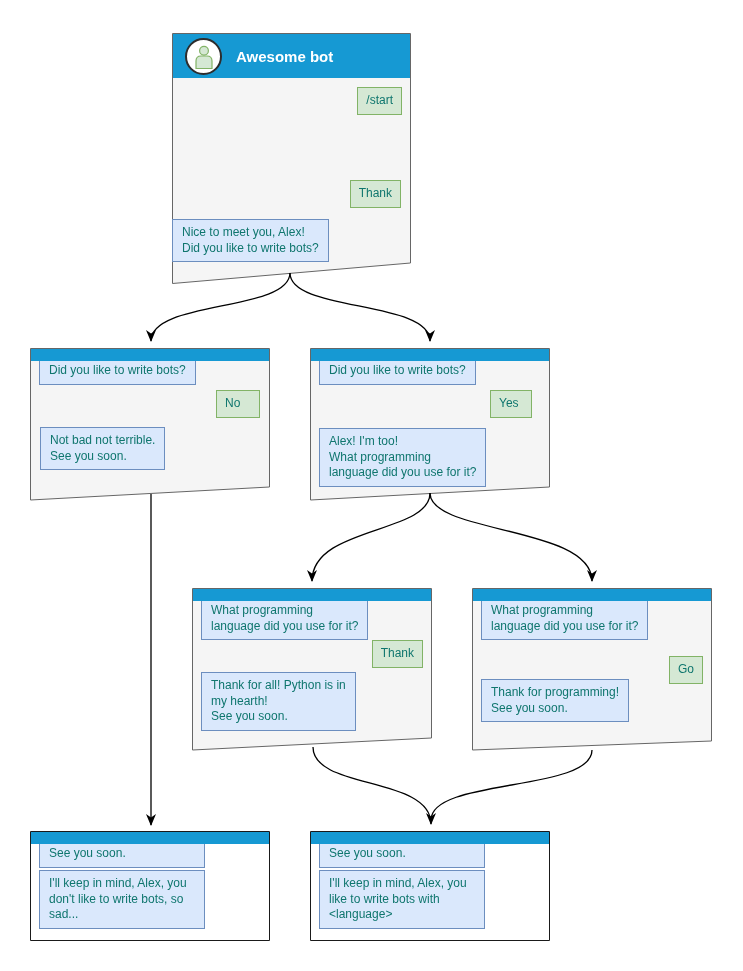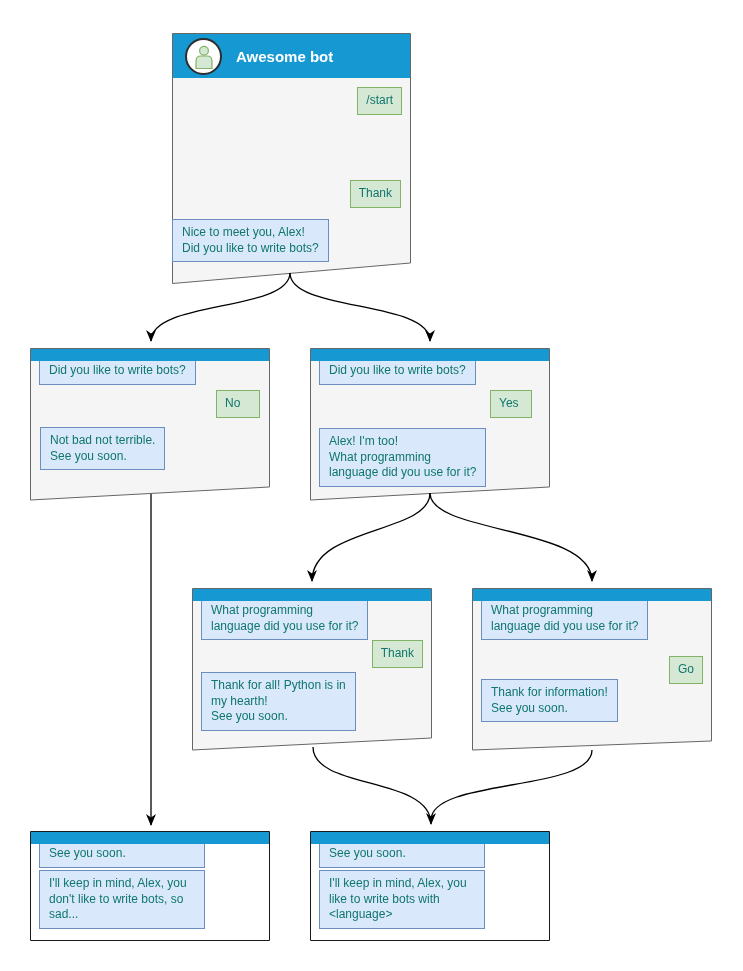--- a/index.html
+++ b/index.html
@@ -94,21 +94,21 @@
 </div>
 
 <div class="window" style="left:472px;top:588px;width:240px;height:163px">
   <svg class="win-bg" width="241" height="164" viewBox="0 0 241 164">
     <polygon points="0.5,0.5 239.5,0.5 239.5,153 0.5,162"></polygon>
   </svg>
   <div class="header thin"></div>
   <div class="msg bot" style="top:9px;left:9px">What programming
 language did you use for it?</div>
   <div class="msg user" style="top:68px;right:9px;min-width:32px">Go</div>
-  <div class="msg bot" style="top:91px;left:9px">Thank for information!
+  <div class="msg bot" style="top:91px;left:9px">Thank for programming!
 See you soon.</div>
 </div>
 
 <div class="window end" style="left:30px;top:831px;width:240px;height:110px">
   <svg class="win-bg" width="241" height="111" viewBox="0 0 241 111">
     <polygon points="0.5,0.5 239.5,0.5 239.5,109.5 0.5,109.5"></polygon>
   </svg>
   <div class="header thin"></div>
   <div class="msg bot" style="top:9px;left:9px;width:166px">See you soon.</div>
   <div class="msg bot" style="top:39px;left:9px;width:166px">I'll keep in mind, Alex, you

